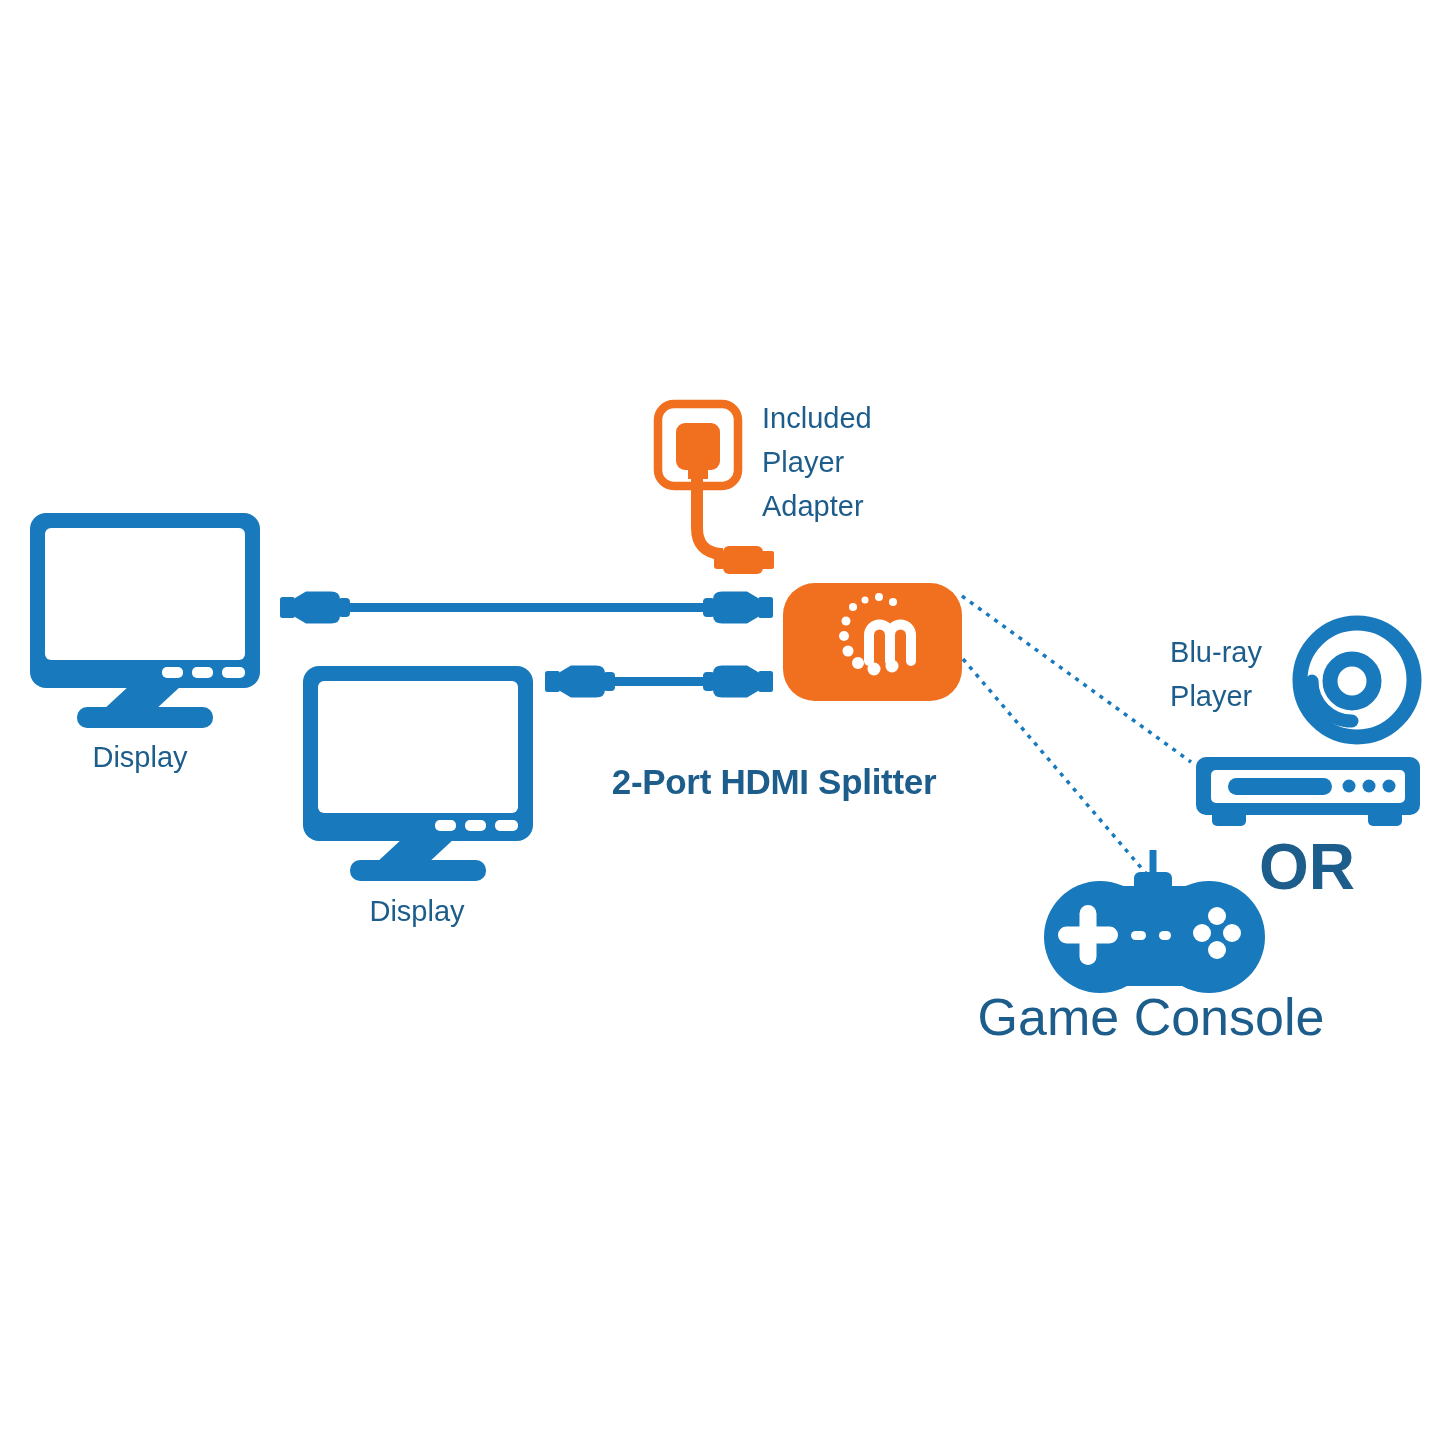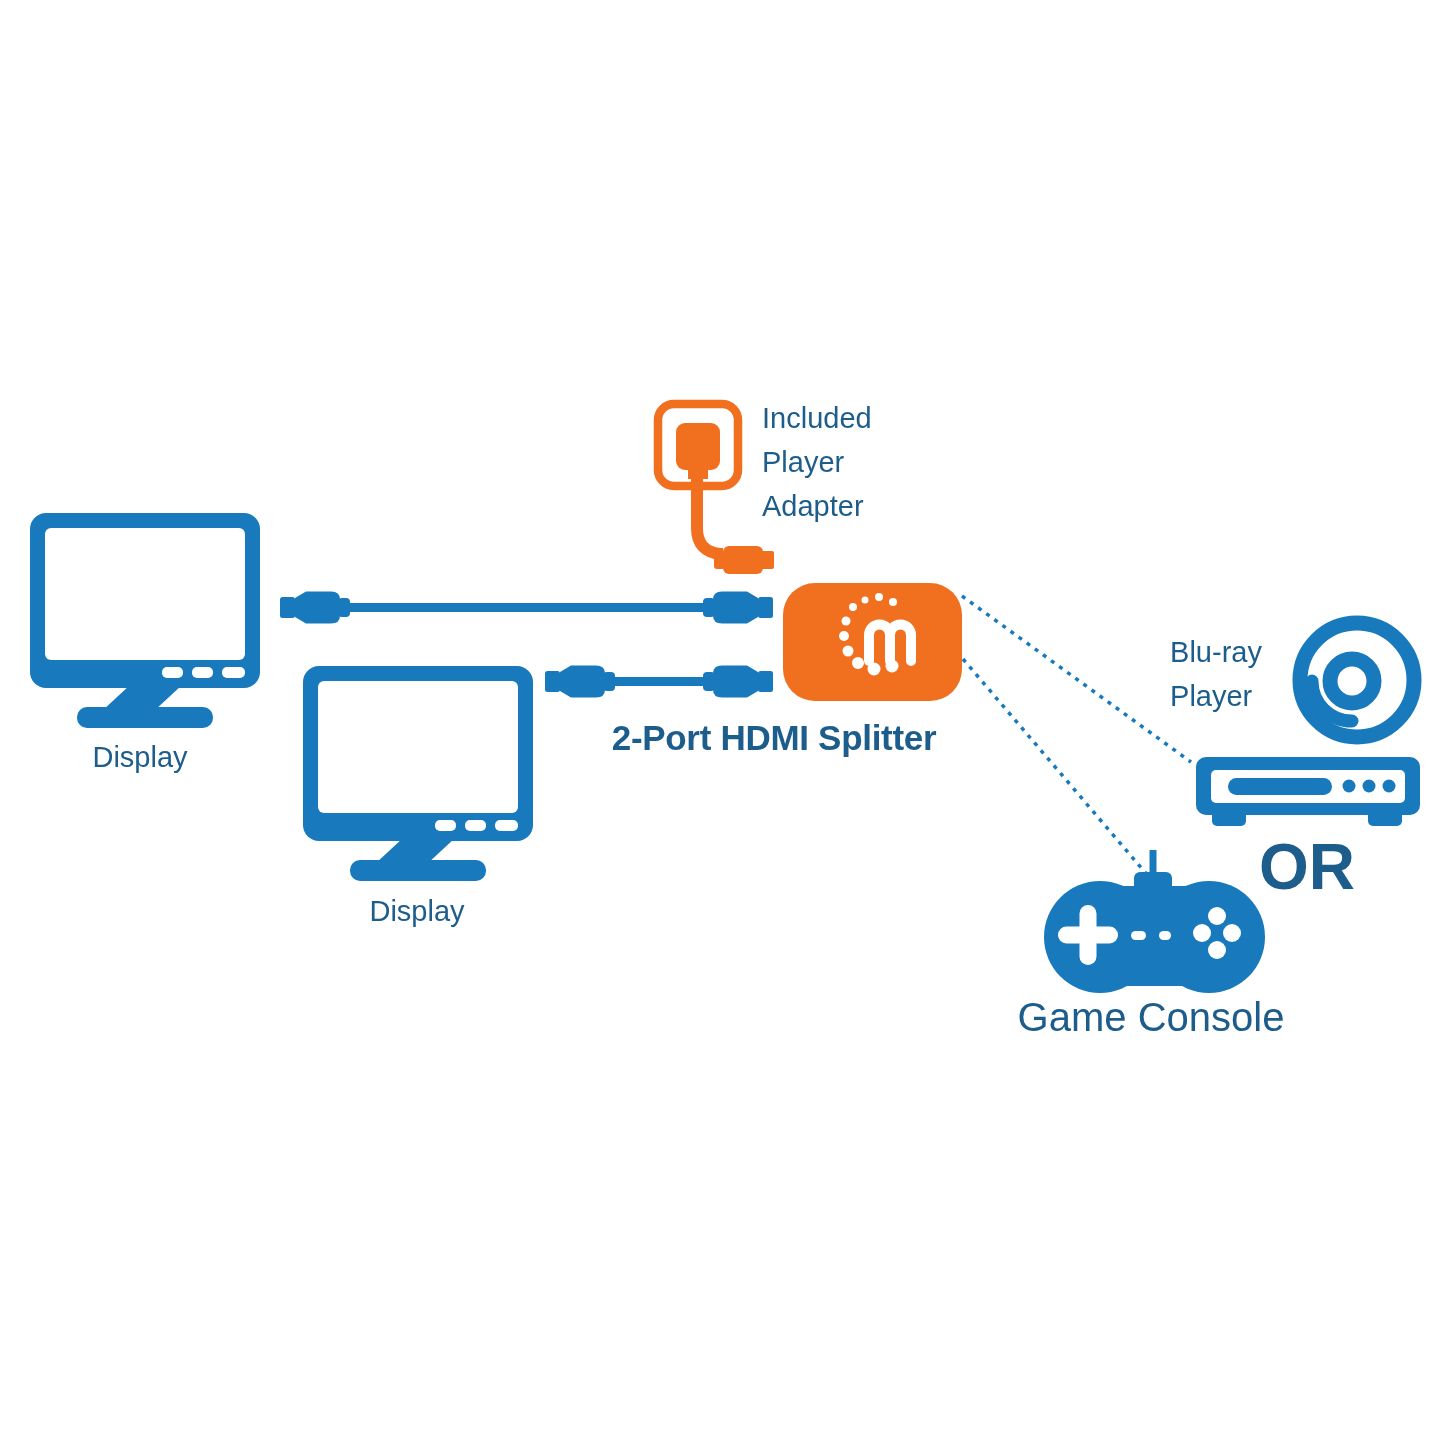--- a/index.html
+++ b/index.html
@@ -21,23 +21,23 @@
   .sb{stroke:var(--icon-blue,#1879bd);fill:none;}
   .so{stroke:var(--orange,#f1701f);fill:none;}
   .sw{stroke:#ffffff;fill:none;}
   .cable{stroke:var(--icon-blue,#1879bd);stroke-width:9;}
   .dotted{stroke:var(--icon-blue,#1879bd);stroke-width:3.5;stroke-dasharray:4 6;fill:none;}
   .lbl{
     position:absolute;color:var(--label-blue,#1d5d8c);
     font-size:29px;line-height:44px;white-space:nowrap;
   }
   .center{transform:translateX(-50%);}
-  .title{font-weight:700;font-size:35px;letter-spacing:-0.3px;}
+  .title{font-weight:700;font-size:35px;letter-spacing:-0.3px;margin-top:44px;}
   .or{font-weight:700;font-size:64px;}
-  .gc{font-size:40px;}
+  .gc{font-size:52px;}
 </style>
 </head>
 <body>
 
 <div class="canvas">
 
   <svg width="1445" height="1445" viewBox="0 0 1445 1445">
     <defs>
 
       <g id="monitor">

